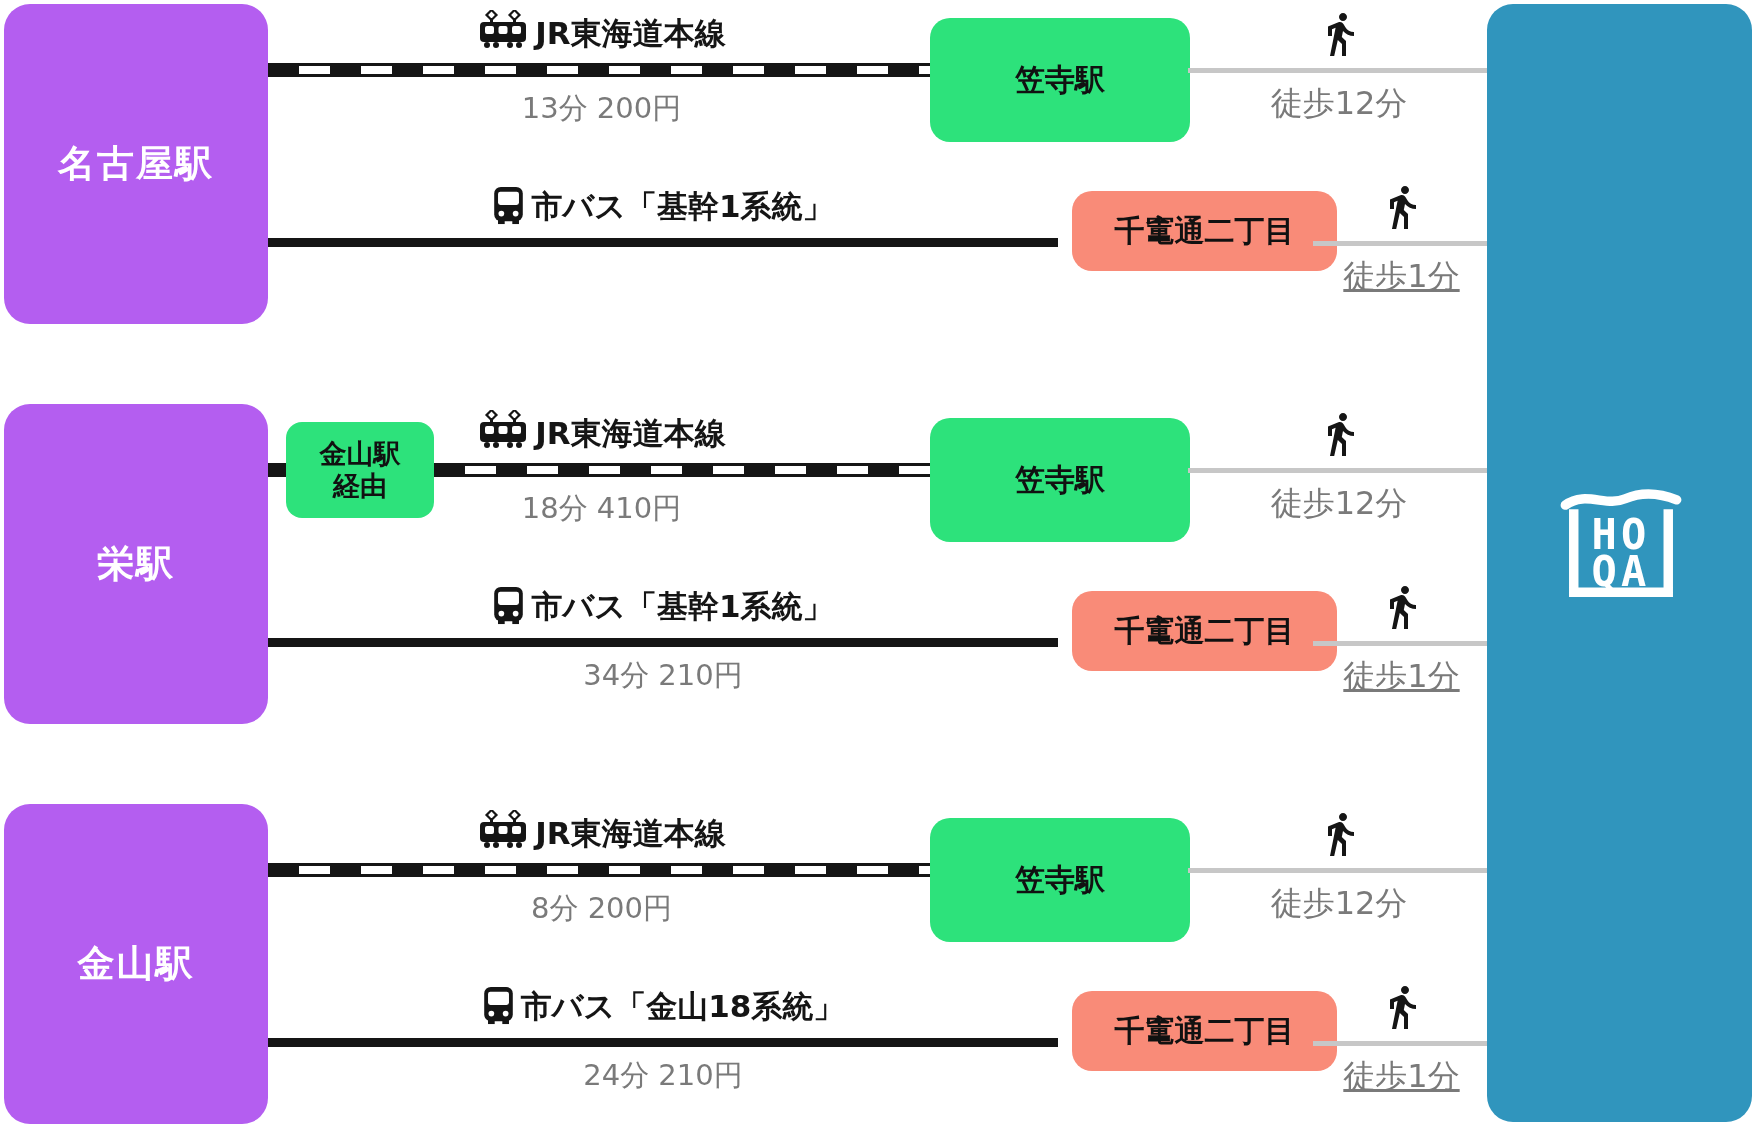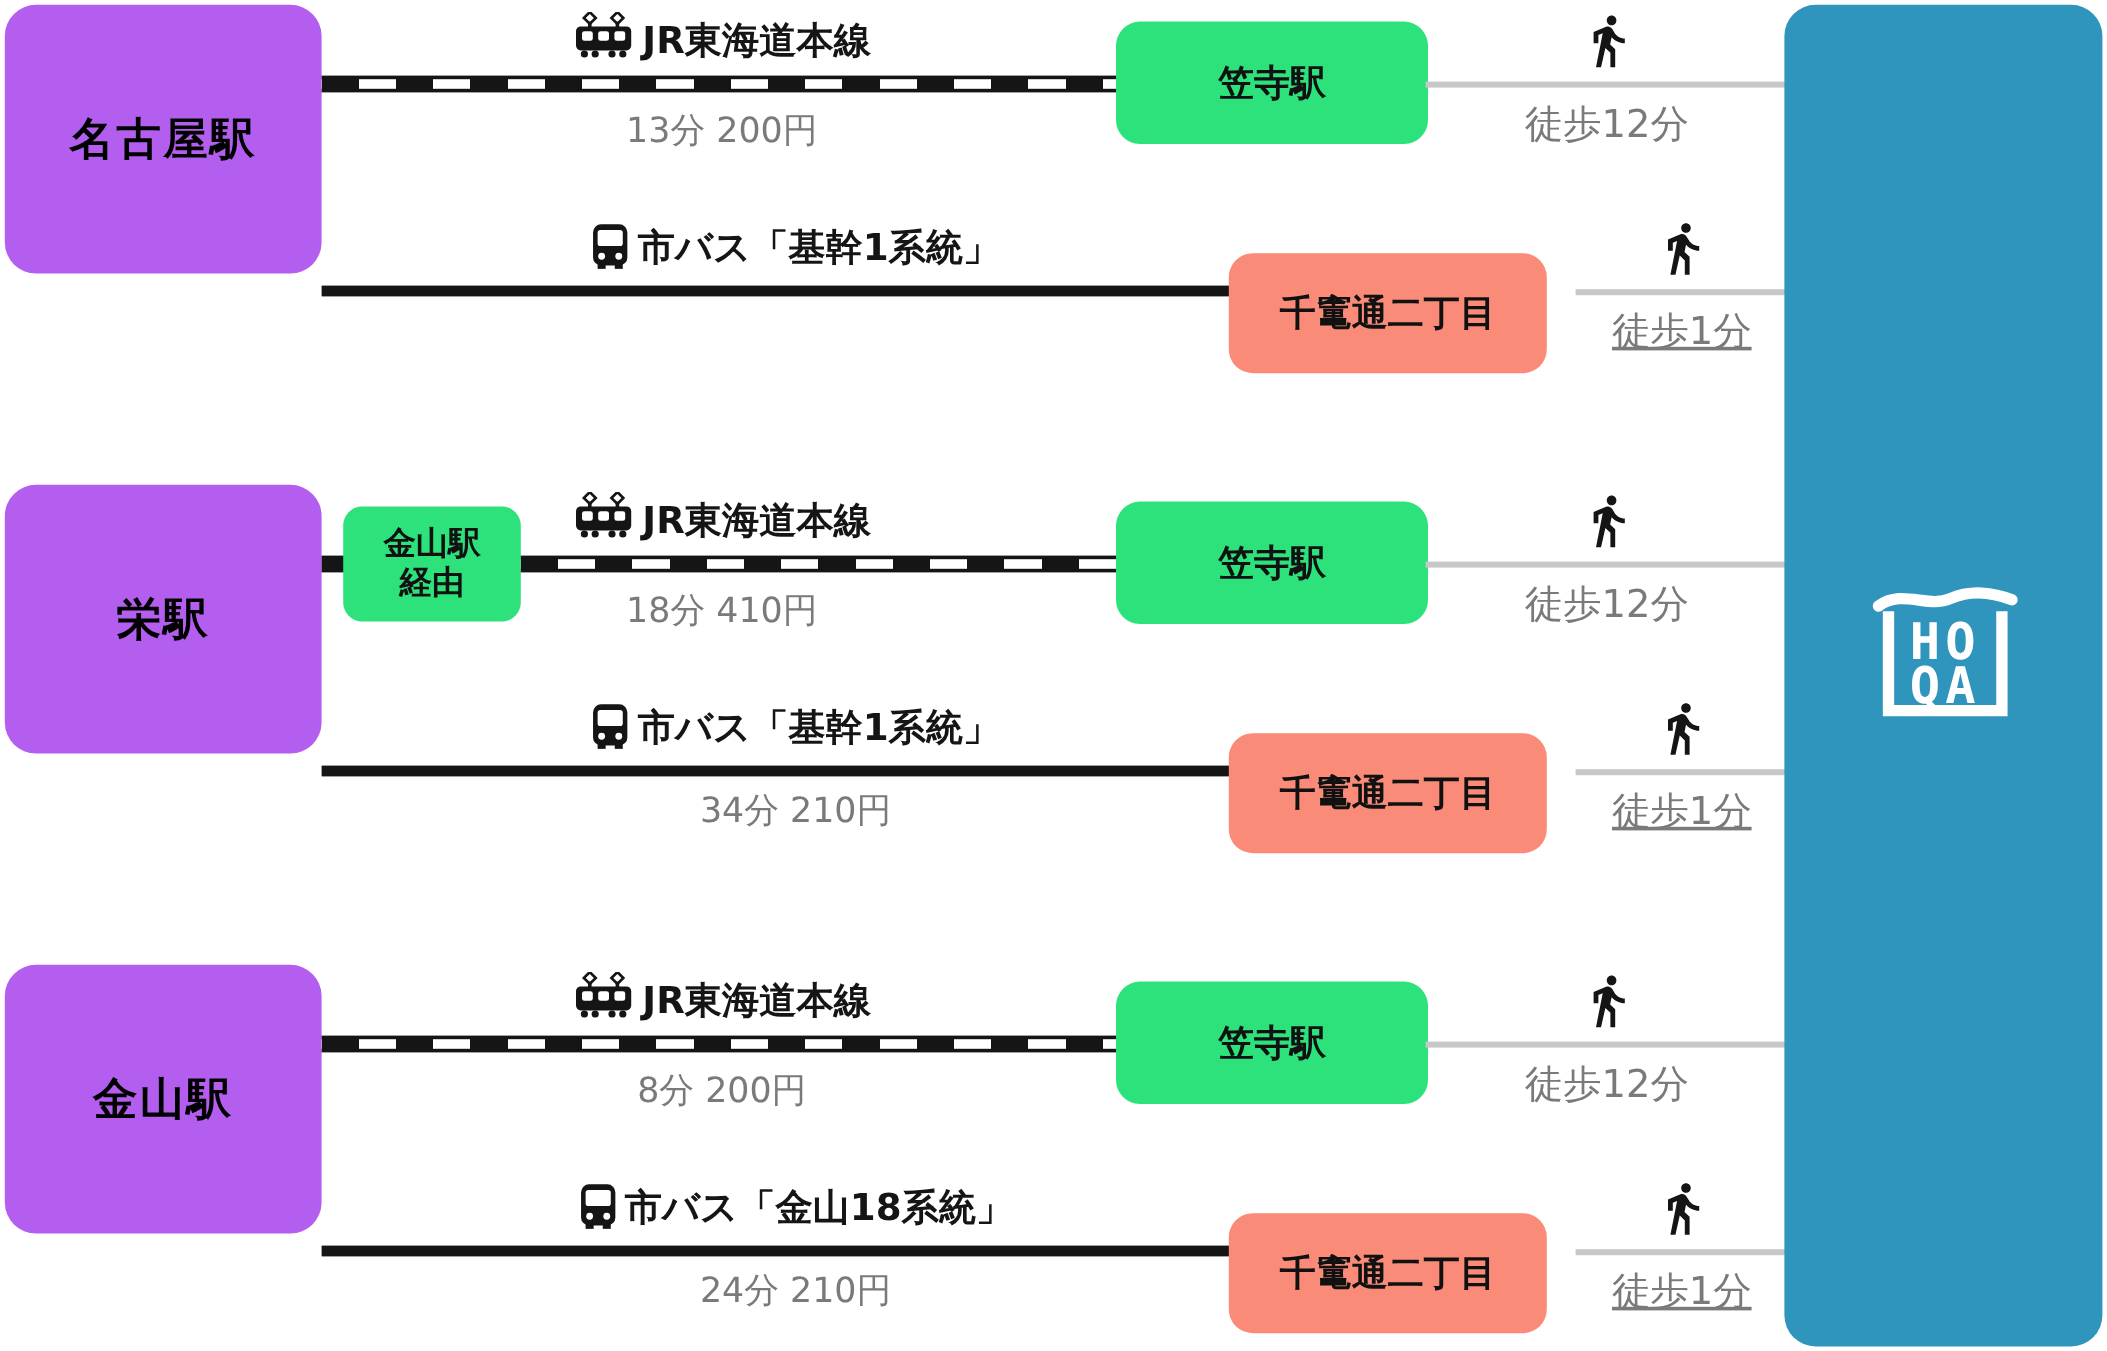--- a/index.html
+++ b/index.html
@@ -4,24 +4,24 @@
 <style>
   html,body{margin:0;padding:0;background:#fff;}
   .canvas{
     position:relative;width:1756px;height:1126px;background:#fff;overflow:hidden;
     font-family:"DejaVu Sans","Liberation Sans",sans-serif;color:#151515;
   }
   
   .group{position:absolute;left:0;width:1756px;height:268px;}
   #g0{top:4px}#g1{top:404px}#g2{top:804px}
   .station-box{
-    position:absolute;left:4px;top:0;width:264px;height:224px;
+    position:absolute;left:4px;top:0;width:264px;height:320px;
     background:var(--station-purple,#b45ef0);border-radius:26px;
     display:flex;align-items:center;justify-content:center;
-    color:#000000;font-size:37px;font-weight:600;letter-spacing:2px;
+    color:#ffffff;font-size:37px;font-weight:600;letter-spacing:2px;
   }
   
   .rail-line{position:absolute;top:59px;height:14px;background:var(--line-black,#151515);left:268px;width:667px;}
   .rail-line::after{
     content:"";position:absolute;left:0;right:0;top:3px;bottom:3px;
     background:repeating-linear-gradient(90deg,var(--line-black,#151515) 0 31px,#fff 31px 62px);
   }
   .rail-line.short{left:434px;width:501px;}
   .rail-stub{position:absolute;left:268px;top:59px;width:22px;height:14px;background:var(--line-black,#151515);}
   .via-badge{
@@ -44,22 +44,22 @@
   .ricon{display:block;}
   .ricon.train{width:52px;height:42px;margin-top:-6px;}
   .ricon.busicon{width:33px;height:40px;margin-top:-4px;}
   
   .bus-line{position:absolute;left:268px;top:234px;width:790px;height:9px;background:var(--line-black,#151515);}
   
   .stop-badge{
     position:absolute;display:flex;align-items:center;justify-content:center;
     font-size:30px;font-weight:700;color:#111;border-radius:20px;white-space:nowrap;
   }
-  .stop-rail{left:930px;top:14px;width:260px;height:102px;background:var(--stop-green,#2de27b);}
-  .stop-bus{left:1024px;top:187px;width:265px;height:100px;background:var(--stop-salmon,#f98b78);margin-top:20px;}
+  .stop-rail{left:930px;top:14px;width:260px;height:124px;background:var(--stop-green,#2de27b);}
+  .stop-bus{left:1072px;top:187px;width:265px;height:80px;background:var(--stop-salmon,#f98b78);}
   
   .walk-line{position:absolute;height:5px;background:var(--walk-gray,#c7c7c7);}
   .walk-line.rail{left:1188px;top:64px;width:302px;}
   .walk-line.bus{left:1313px;top:237px;width:177px;}
   .walk-icon{position:absolute;width:48px;height:52px;}
   .walk-icon.rail{left:1316px;top:4px;}
   .walk-icon.bus{left:1378px;top:177px;}
   .walk-icon svg{width:100%;height:100%;display:block;}
   .walk-text{
     position:absolute;text-align:center;font-size:32px;

